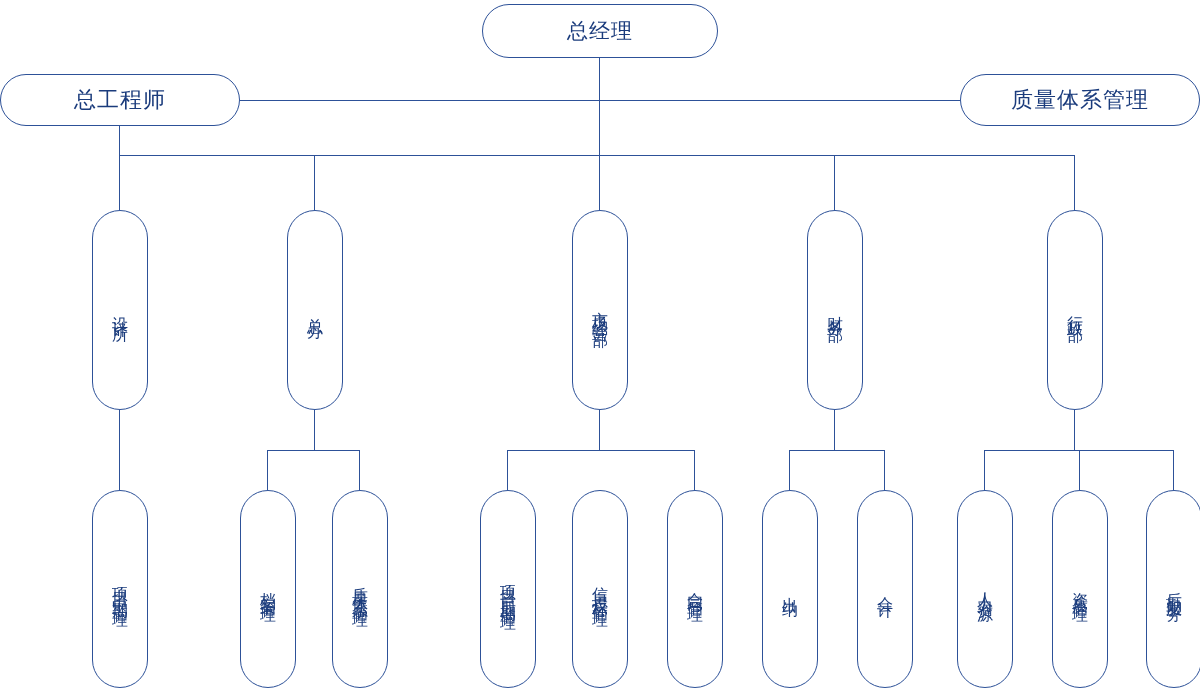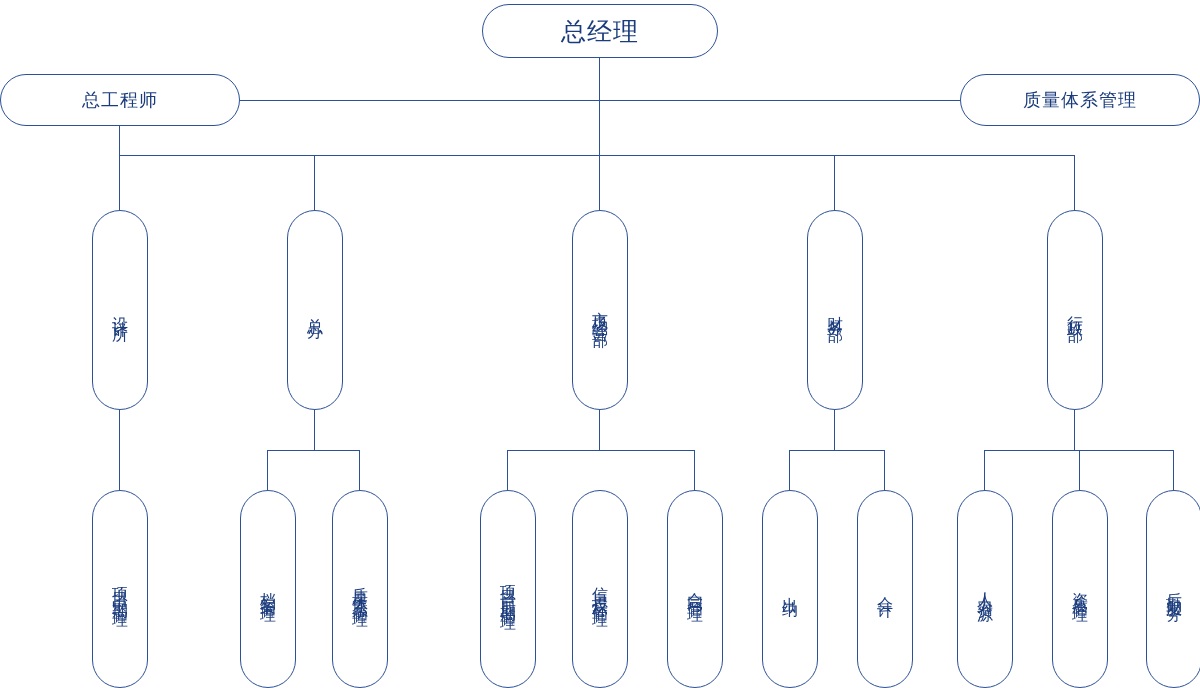--- a/index.html
+++ b/index.html
@@ -27,24 +27,24 @@
     border:1px solid var(--line);
     background:var(--bg);
     color:var(--text);
     display:flex;
     align-items:center;
     justify-content:center;
     z-index:2;
   }
   .node-h{
     border-radius:28px;
-    font-size:18px;
+    font-size:22px;
     letter-spacing:1px;
   }
-  .node-root{font-size:25px;}
+  .node-root{font-size:21px;}
   .node-v{
     border-radius:28px;
     font-size:16px;
   }
   .node-v span{
     writing-mode:vertical-rl;
     text-orientation:upright;
     letter-spacing:5px;
     line-height:1;
   }

